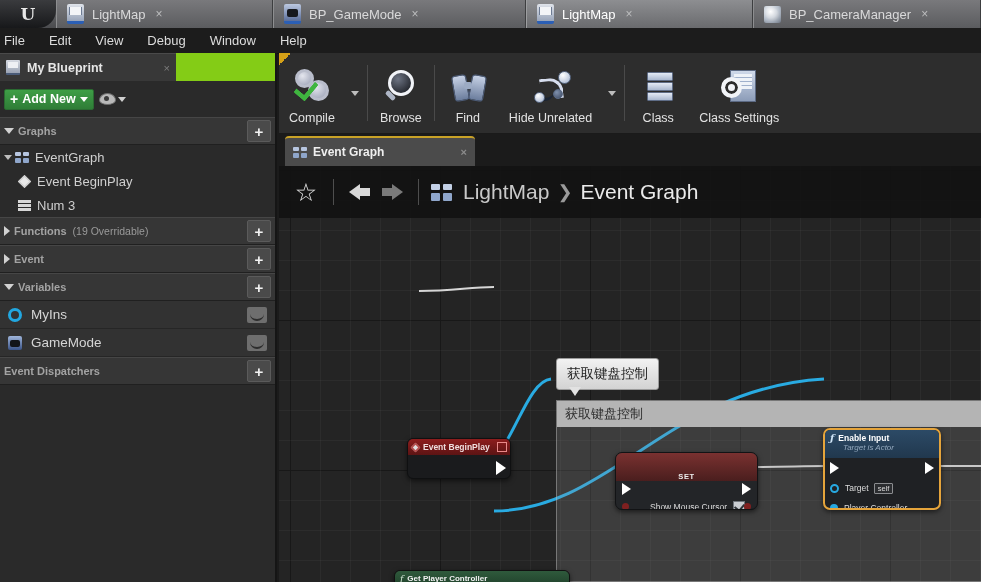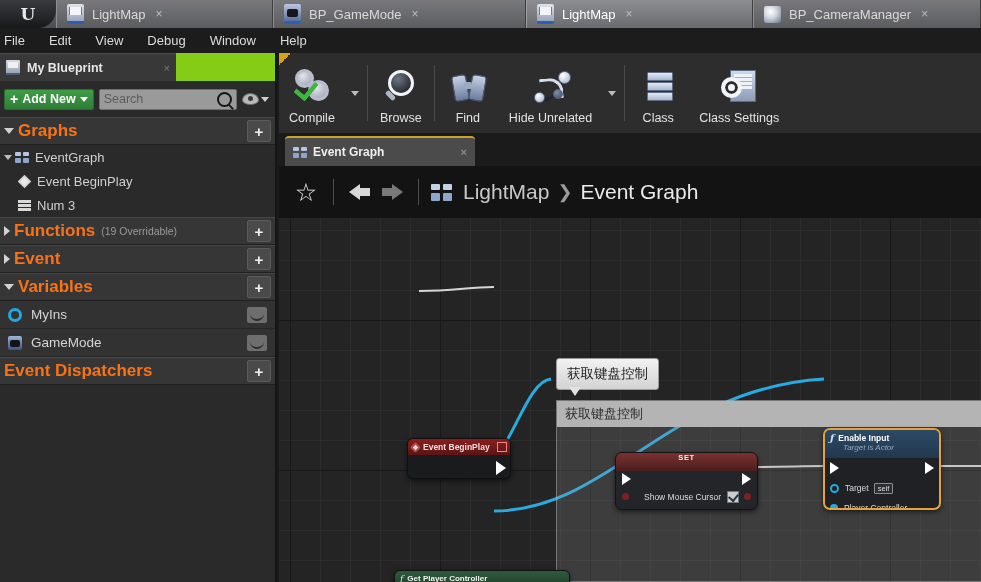--- a/index.html
+++ b/index.html
@@ -150,21 +150,21 @@
     padding-left: 4px; padding-right: 4px;
   }
   .section-hdr .tri {
     width: 0; height: 0; border-left: 5px solid transparent; border-right: 5px solid transparent;
     border-top: 6px solid #d2d2d2; margin-right: 4px; flex: 0 0 auto;
   }
   .section-hdr .tri.collapsed {
     border-top: 5px solid transparent; border-bottom: 5px solid transparent;
     border-left: 6px solid #d2d2d2; border-right: none; width:0;height:0;
   }
-  .section-hdr .stitle { color: #f97316; font-size: 17px; font-weight: bold; }
+  .section-hdr .stitle { color: #a3a3a3; font-size: 11px; font-weight: bold; }
   .section-hdr .scount { color: #9a9a9a; font-size: 10.5px; margin-left: 6px; }
   .plusbtn {
     margin-left: auto; width: 22px; height: 20px; background: #4a4a4a; border: 1px solid #5b5b5b;
     border-radius: 2px; color: #f2f2f2; font-size: 15px; font-weight: bold;
     display: flex; align-items: center; justify-content: center; line-height: 1;
   }
   .tree-item {
     height: 24px; display: flex; align-items: center; padding-left: 4px; padding-right: 6px;
     color: #cfcfcf; font-size: 13px;
   }
@@ -402,26 +402,26 @@
     position: absolute; right: 4px; top: 22px;
     width: 0; height: 0; border-top: 7px solid transparent; border-bottom: 7px solid transparent;
     border-left: 10px solid #ffffff;
   }
 
   .node-set {
     left: 336px; top: 286px; width: 143px; height: 58px;
     background: #232528; border: 1px solid #121315; border-radius: 7px; overflow: hidden;
   }
   .node-set .hdr {
-    height: 18px; background: linear-gradient(#7a3130, #4a1e1e);
-    display:flex; align-items:flex-start; justify-content:center;
+    height: 28px; background: linear-gradient(#7a3130, #4a1e1e);
+    display:flex; align-items:flex-end; justify-content:center;
   }
   .node-set .hdr .t { color: #ededed; font-size: 7.5px; font-weight: bold; letter-spacing: .6px;}
   .node-set .row { position: relative; height: 19px; display:flex; align-items:center; padding: 0 6px; }
-  .node-set .pinlbl { color: #dcdcdc; font-size: 8.5px; margin-left: 15px; }
+  .node-set .pinlbl { color: #dcdcdc; font-size: 8.5px; margin-left: 21px; }
   .exec-tri-w { width: 0; height: 0; border-top: 6px solid transparent; border-bottom: 6px solid transparent;
     border-left: 9px solid #ffffff; }
   .dot-red { width: 7px; height: 7px; border-radius: 50%; background: #7f2020; }
   .dot-blue { width: 8px; height: 8px; border-radius: 50%; background: #27a8e0; }
   .chk-box { width: 10px; height: 10px; background: #c9cdd2; border: 1px solid #6f757c; position: relative;}
   .chk-box:after{content:"";position:absolute;left:1.5px;top:0px;width:5px;height:7px;
     border-right:2px solid #2e3338;border-bottom:2px solid #2e3338;transform:rotate(40deg);}
 
   .node-enable {
     left: 544px; top: 262px; width: 118px; height: 82px;
@@ -503,24 +503,20 @@
         <span class="ptitle">My Blueprint</span>
         <span class="pclose">×</span>
       </div>
     </div>
 
     <div class="toolrow">
       <div class="addnew">
         <span class="plus">+</span>
         <span>Add New</span>
         <span class="caret-down"></span>
-      </div>
-      <div class="searchbox">
-        <span class="ph">Search</span>
-        <span class="mag"></span>
       </div>
       <div class="eyebtn">
         <span class="eye"></span>
         <span class="caret-down"></span>
       </div>
     </div>
 
     <div class="section-hdr">
       <span class="tri"></span>
       <span class="stitle">Graphs</span>

